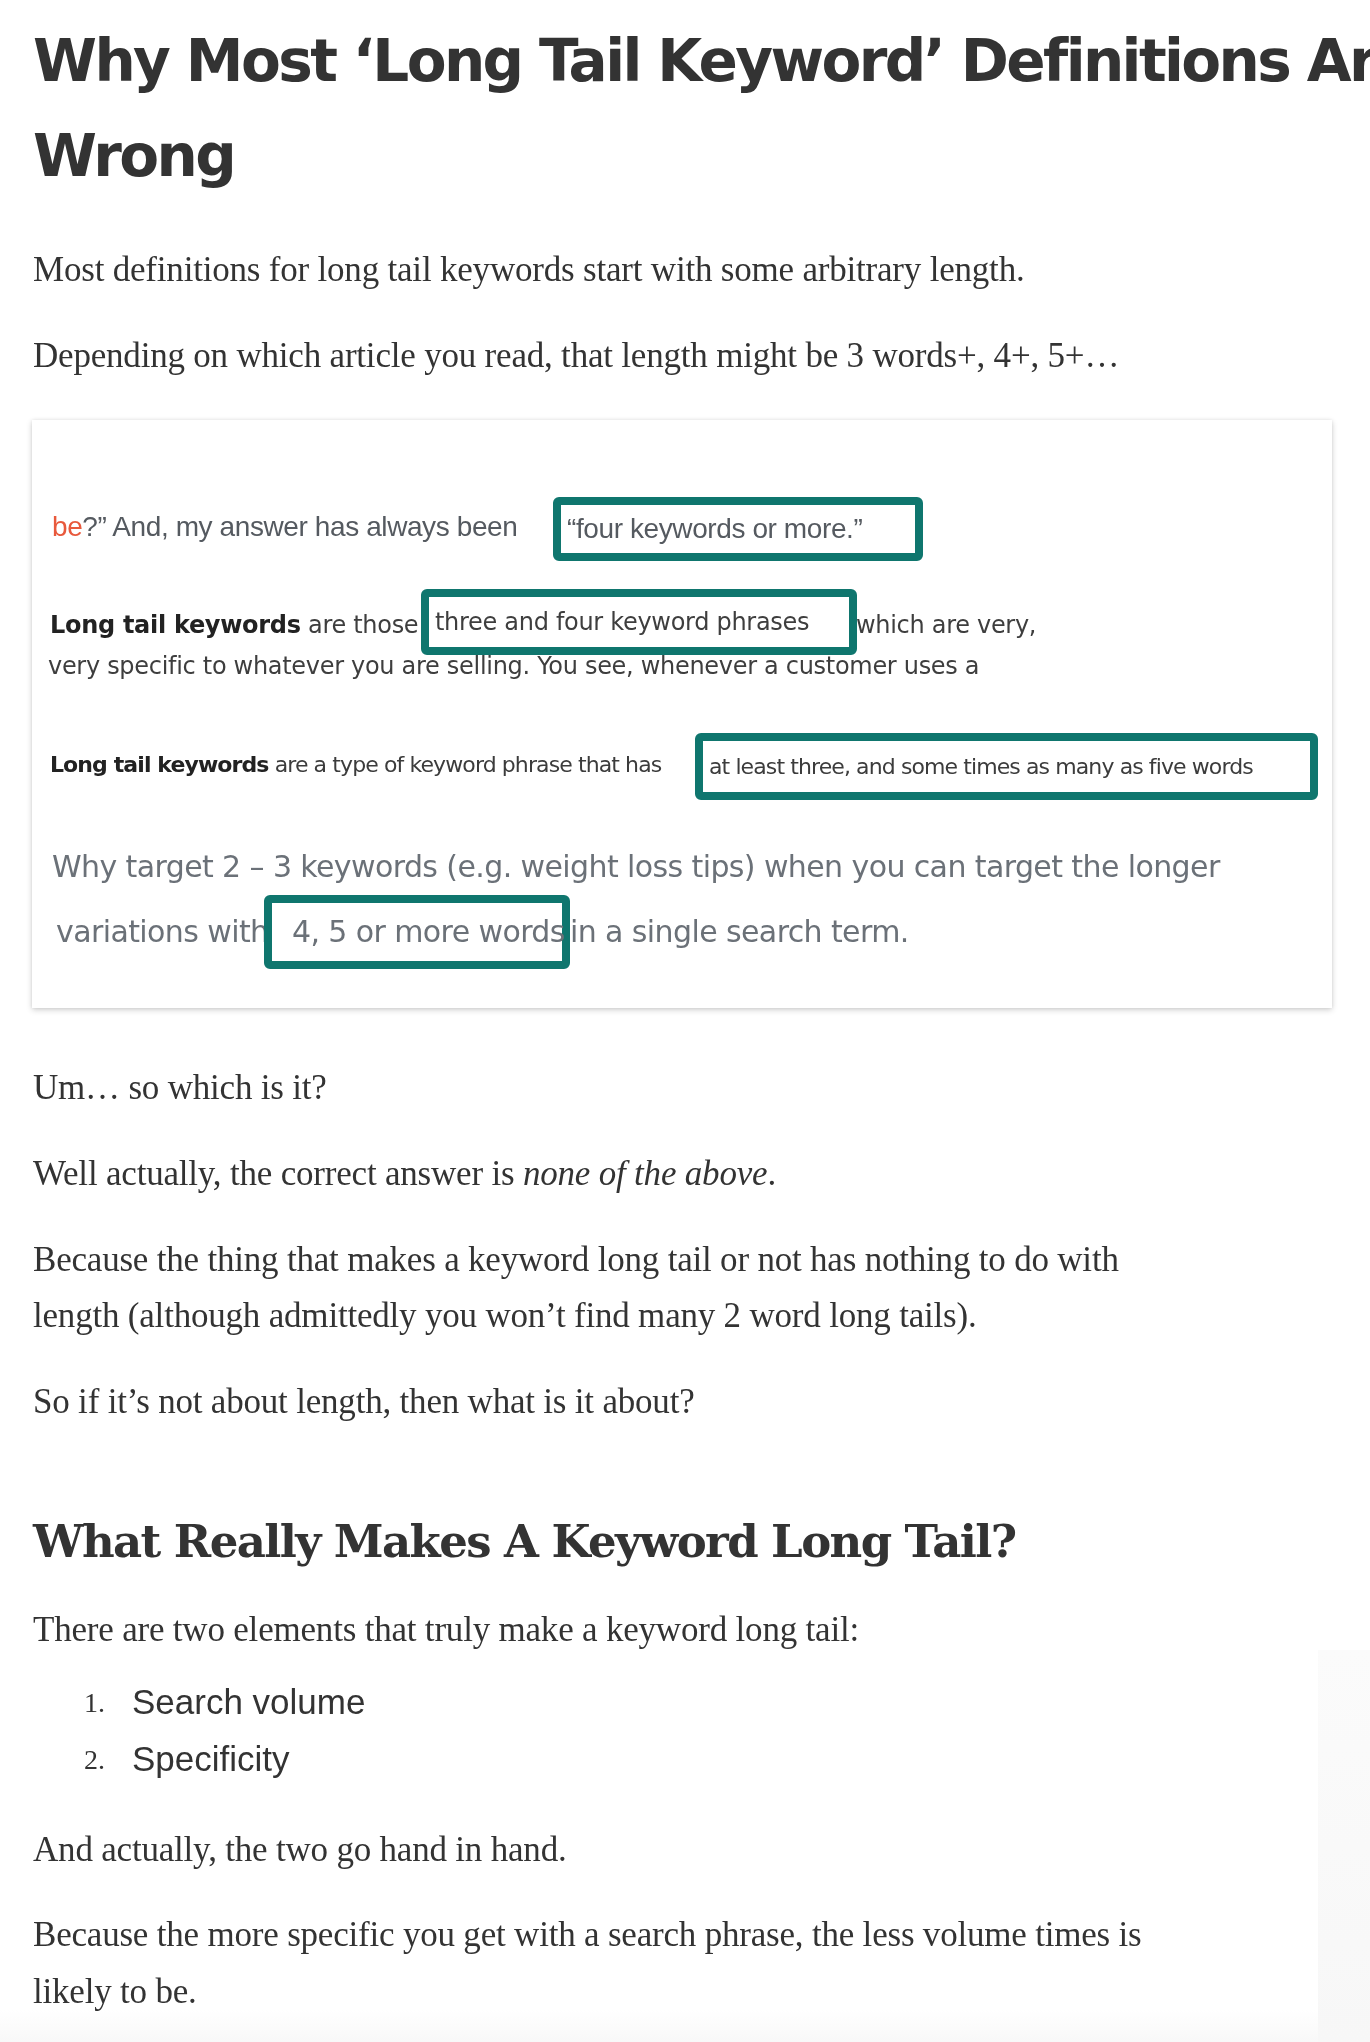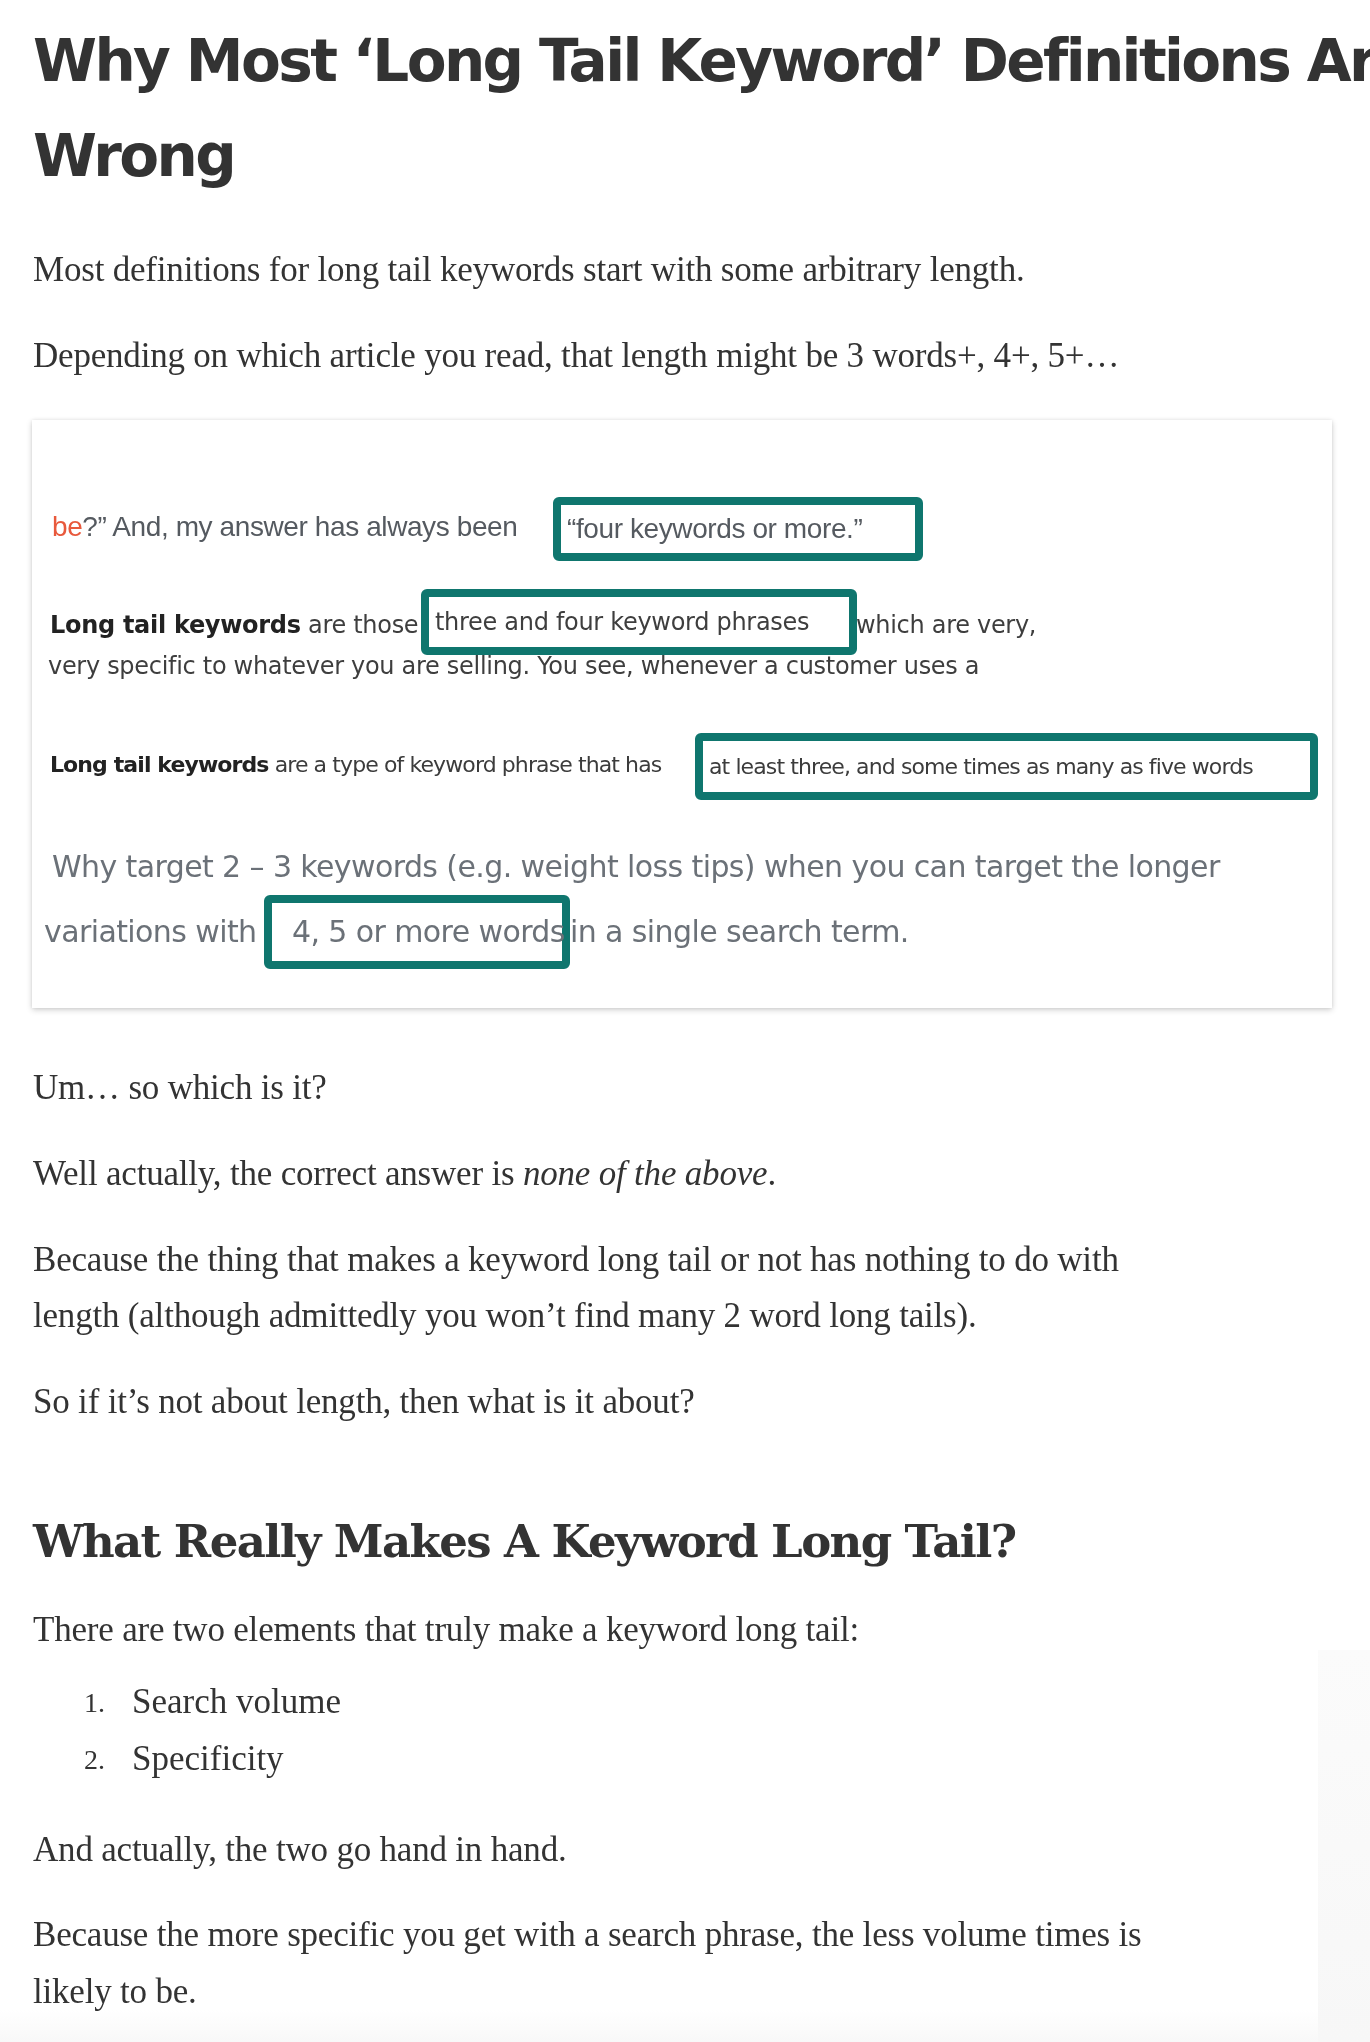--- a/index.html
+++ b/index.html
@@ -64,21 +64,21 @@
     line-height: 1;
   }
 
   .list-num {
     font-family: "Liberation Serif", serif;
     font-size: 28px;
     color: #333333;
     line-height: 1;
   }
   .list-text {
-    font-family: Liberation Serif, serif;
+    font-family: Liberation Sans, sans-serif;
     font-size: 35px;
     color: #333333;
     line-height: 1;
   }
 
   
   .card {
     position: absolute;
     left: 32px;
     top: 420px;
@@ -165,21 +165,21 @@
   </div>
 
   <div class="q q3" style="left:18px;top:334px">
     <b>Long tail keywords</b><span> are a type of keyword phrase that has</span>
   </div>
   <div class="hl q3" style="left:663px;top:313px;width:623px;height:67px;font-size:22px">
     <span>at least three, and some times as many as five words</span>
   </div>
 
   <div class="q q4" style="left:20px;top:432px">Why target 2 – 3 keywords (e.g. weight loss tips) when you can target the longer</div>
-  <div class="q q4" style="left:12px;top:497px">variations with</div>
+  <div class="q q4" style="left:24px;top:497px">variations with</div>
   <div class="q q4" style="left:538px;top:497px">in a single search term.</div>
   <div class="hl q4" style="left:232px;top:475px;width:306px;height:74px;font-size:30px;padding-left:20px">
     <span>4, 5 or more words</span>
   </div>
 </div>
 
 <p class="abs serif" style="top:1070px;margin:0">Um… so which is it?</p>
 <p class="abs serif" style="top:1156px;margin:0"><span>Well actually, the correct answer is </span><i>none of the above</i><span>.</span></p>
 <p class="abs serif" style="top:1242px;margin:0">Because the thing that makes a keyword long tail or not has nothing to do with</p>
 <p class="abs serif" style="top:1298px;margin:0">length (although admittedly you won’t find many 2 word long tails).</p>

